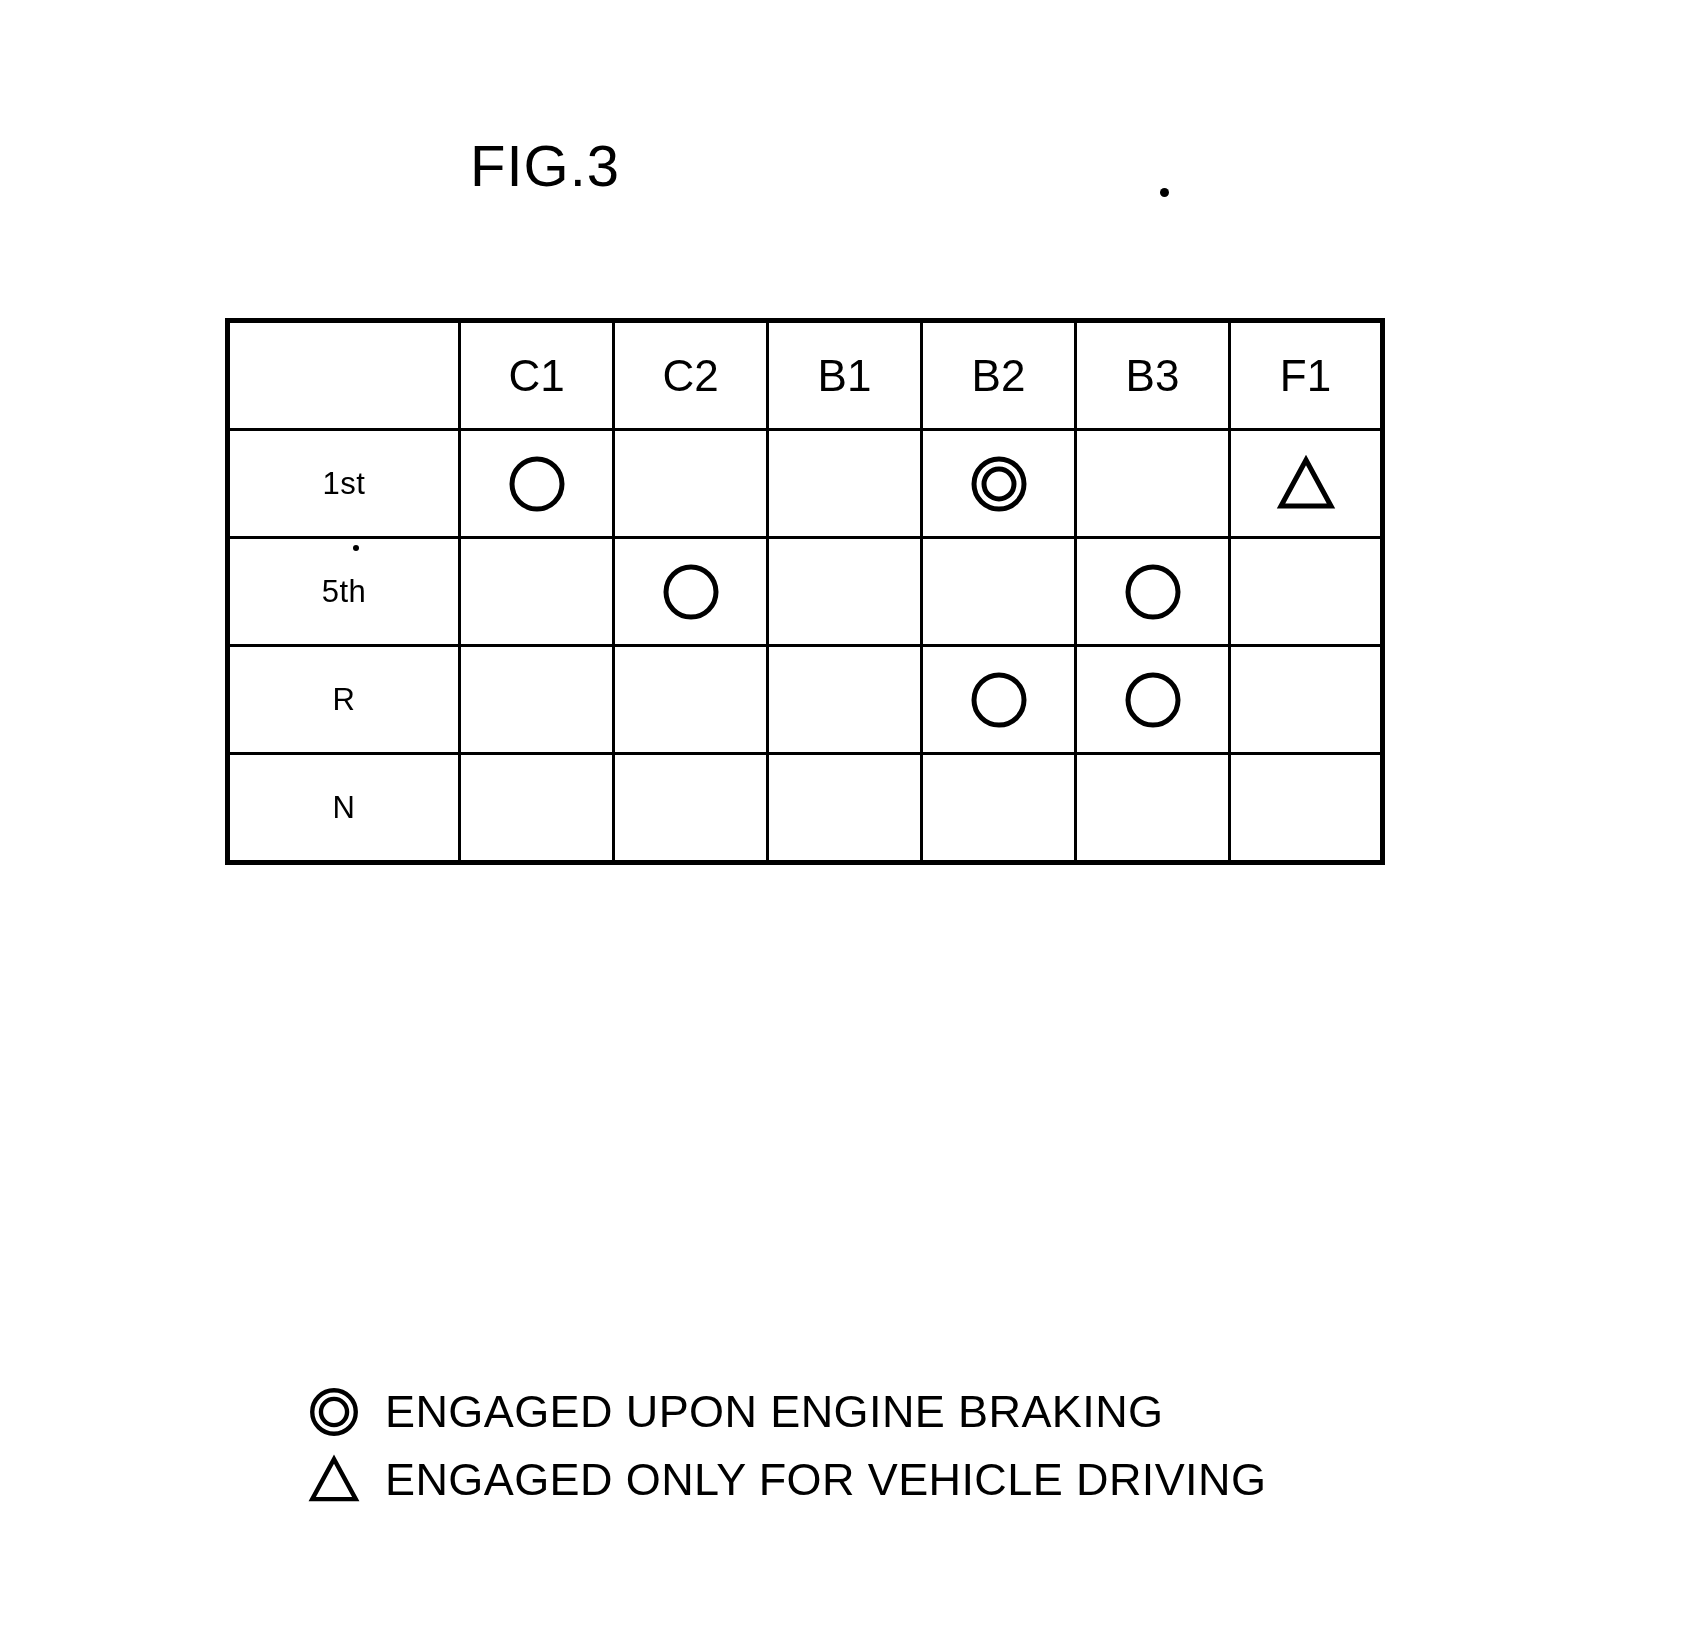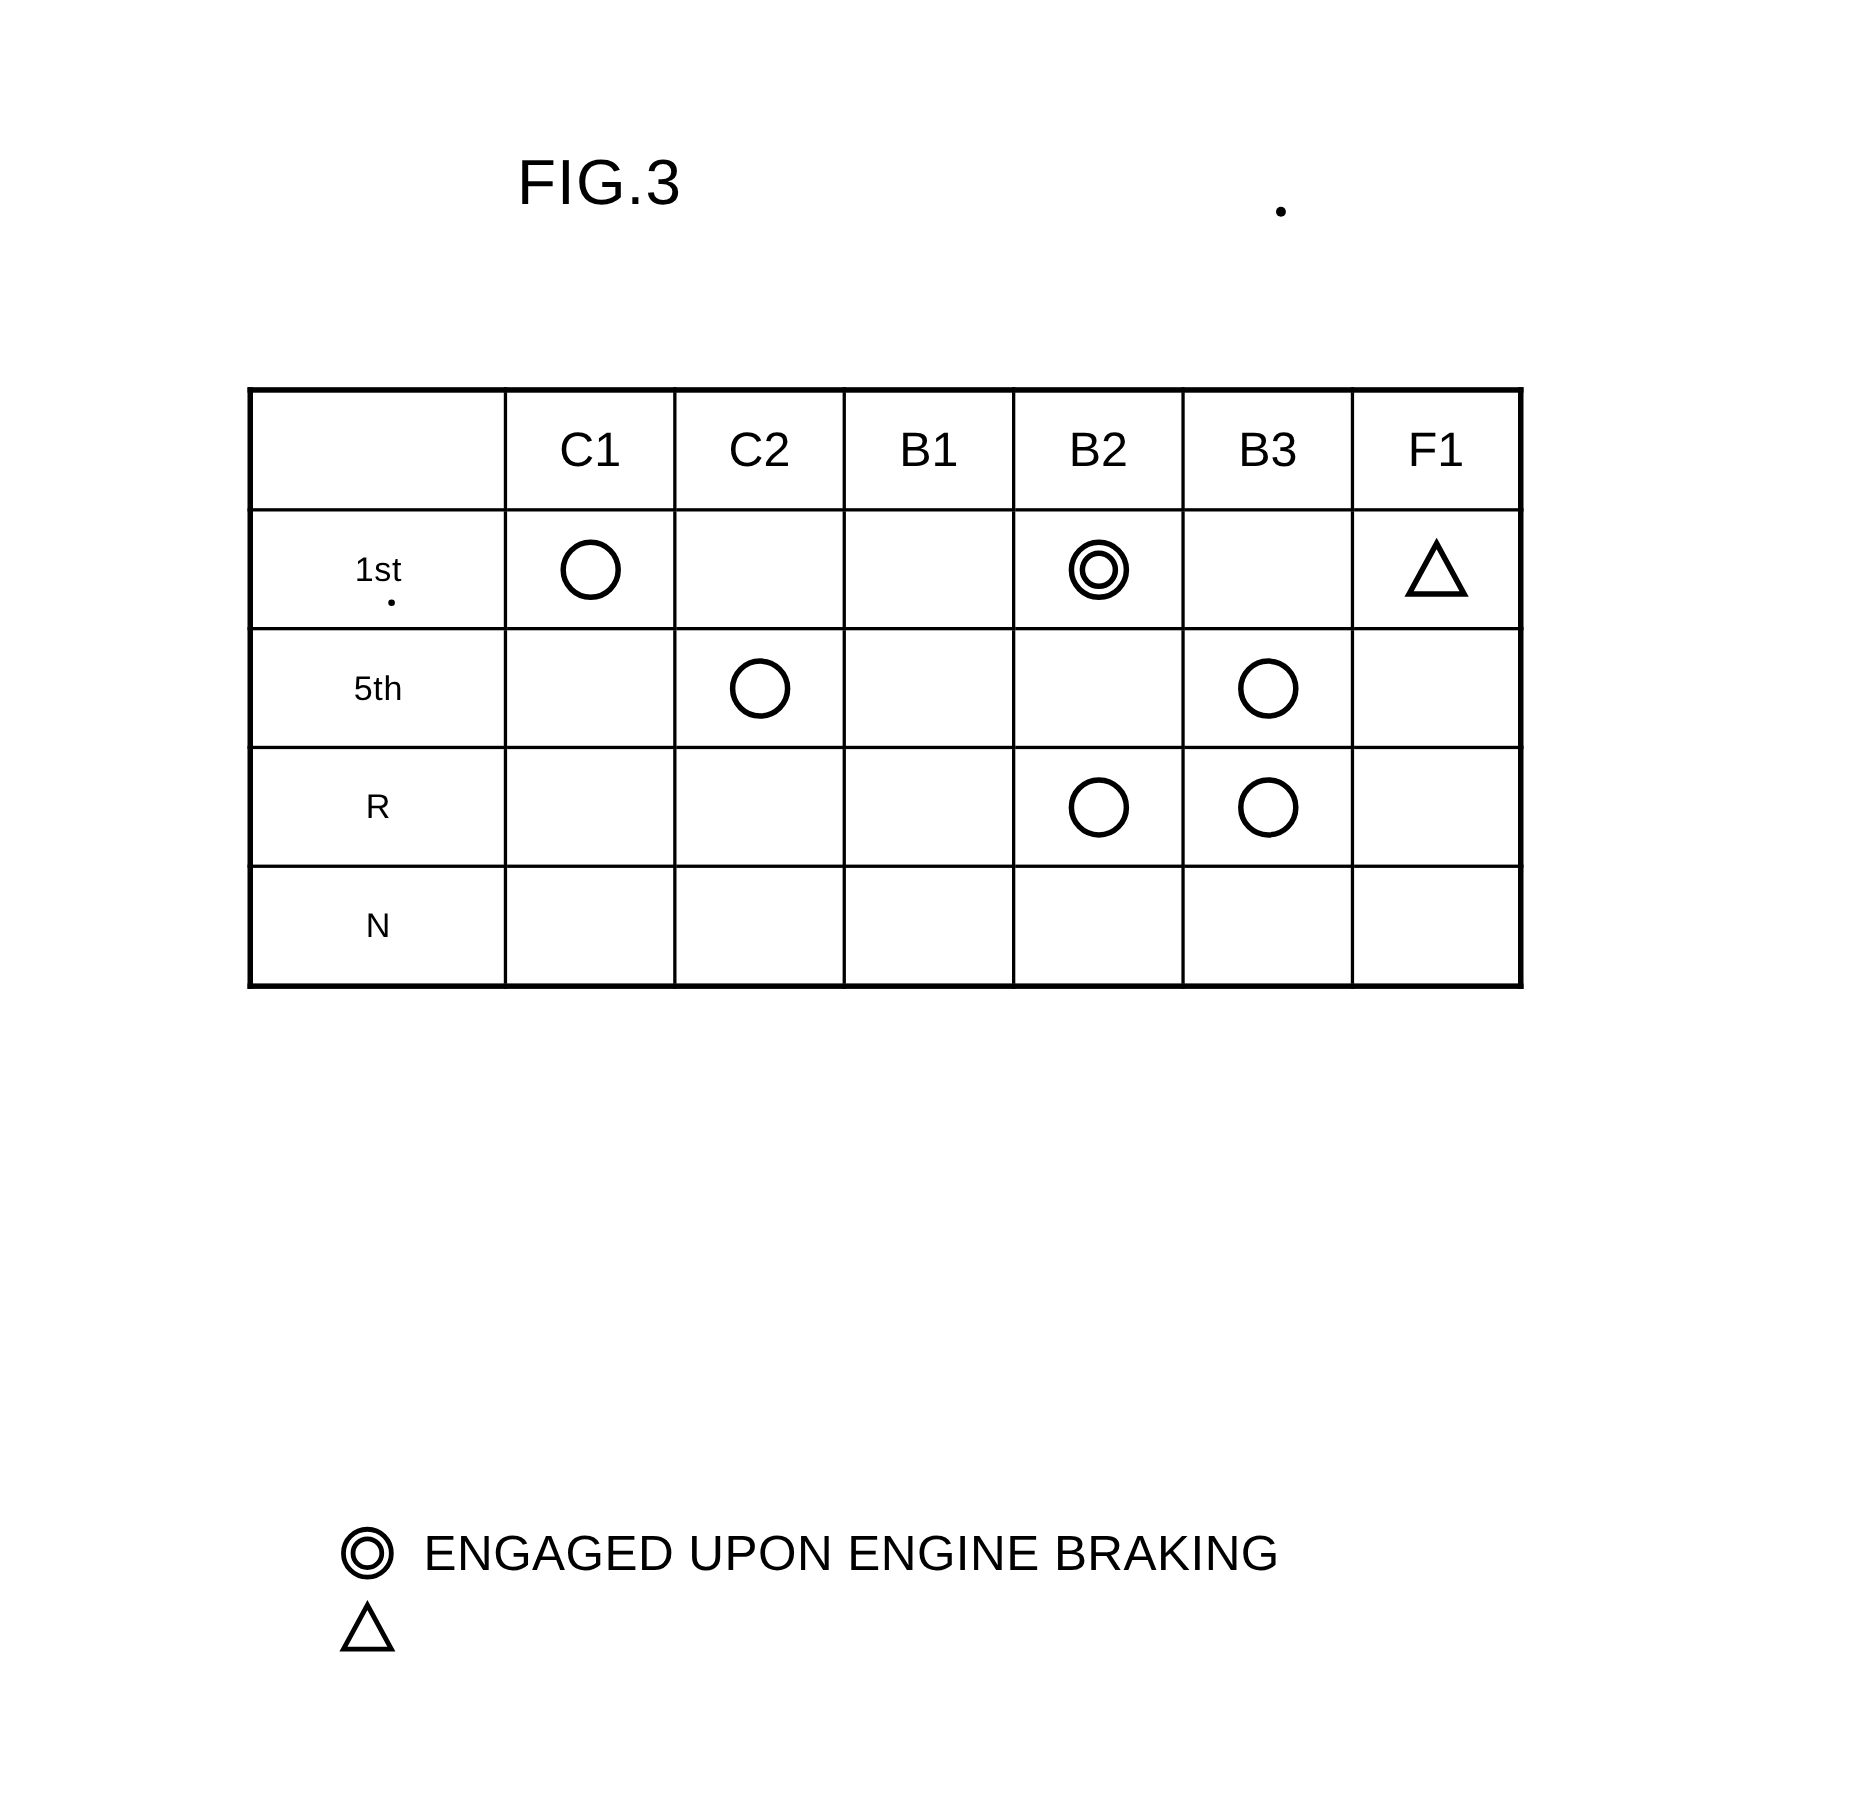--- a/index.html
+++ b/index.html
@@ -32,21 +32,20 @@
     font-family: "Liberation Sans", sans-serif;
     white-space: nowrap;
   }
 
   
   .table-wrap {
     position: absolute;
     left: 225px;
     top: 318px;
     width: 1155px;
-    margin-top: 34px;
   }
 
   table.gear-table {
     border-collapse: collapse;
     table-layout: fixed;
     width: 1155px;
     border: 5px solid #000;
   }
 
   table.gear-table col.c-label { width: 232px; }
@@ -283,16 +282,17 @@
         <span class="legend-text">ENGAGED UPON ENGINE BRAKING</span>
       </div>
       <div class="legend-row">
         <span class="legend-sym">
           <span class="sym">
             <svg width="54" height="54" viewBox="0 0 62 62">
               <polygon points="31,7 56,53 6,53" fill="none" stroke="#000" stroke-width="5" stroke-linejoin="miter"></polygon>
             </svg>
           </span>
         </span>
+        <span class="legend-text">ENGAGED ONLY FOR VEHICLE DRIVING</span>
       </div>
     </div>
 
 </div>
 
 </body></html>

